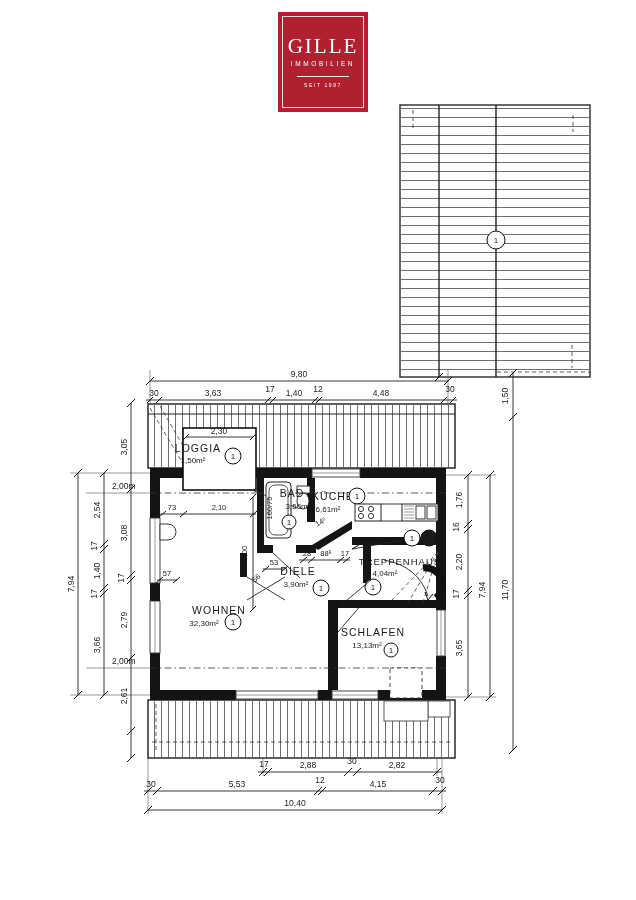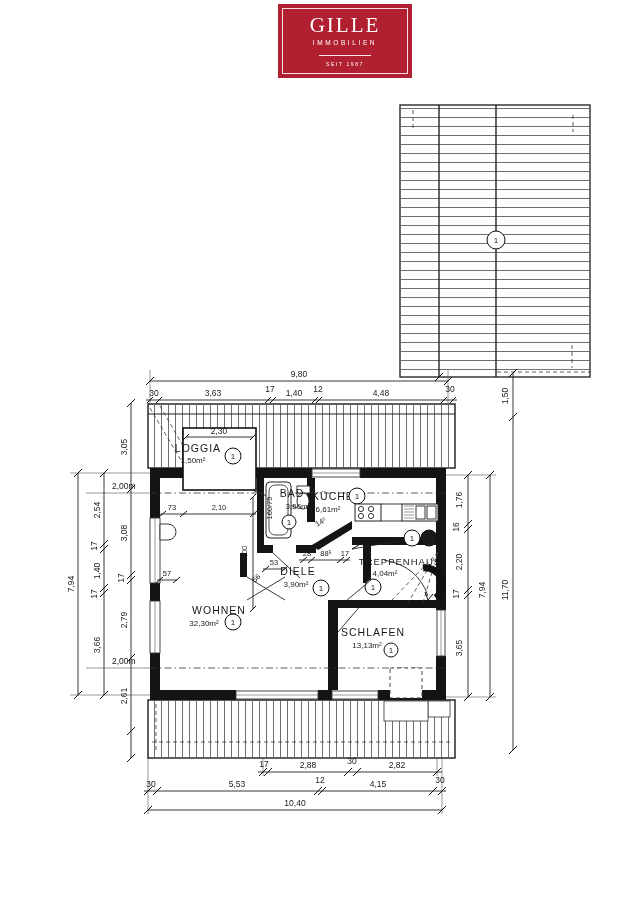--- a/index.html
+++ b/index.html
@@ -1,19 +1,19 @@
 <!DOCTYPE html>
 <html><head>
 <meta charset="utf-8">
 <style>
   html,body{margin:0;padding:0;background:#ffffff;}
   .page{position:relative;width:636px;height:900px;background:#ffffff;overflow:hidden;
         font-family:"Liberation Sans",sans-serif;}
   
-  .logo{position:absolute;left:278px;top:4px;width:90px;height:74px;background:#b02030;padding-left:44px;}
+  .logo{position:absolute;left:278px;top:12px;width:90px;height:100px;background:#b02030;}
   .logo-inner{position:absolute;inset:4px;border:1px solid rgba(255,255,255,.85);
               display:flex;flex-direction:column;align-items:center;justify-content:center;color:#fff;}
   .logo-title{font-family:"Liberation Serif",serif;font-size:21px;letter-spacing:2px;line-height:1;}
   .logo-sub{font-size:6.5px;letter-spacing:2.6px;margin-top:3px;}
   .logo-rule{width:52px;height:1px;background:rgba(255,255,255,.9);margin:9px 0 5px 0;}
   .logo-since{font-size:5px;letter-spacing:1.6px;}
   
   svg{position:absolute;left:0;top:0;}
   svg text{font-family:"Liberation Sans",sans-serif;fill:#1a1a1a;}
   .dim{font-size:8.5px;}

